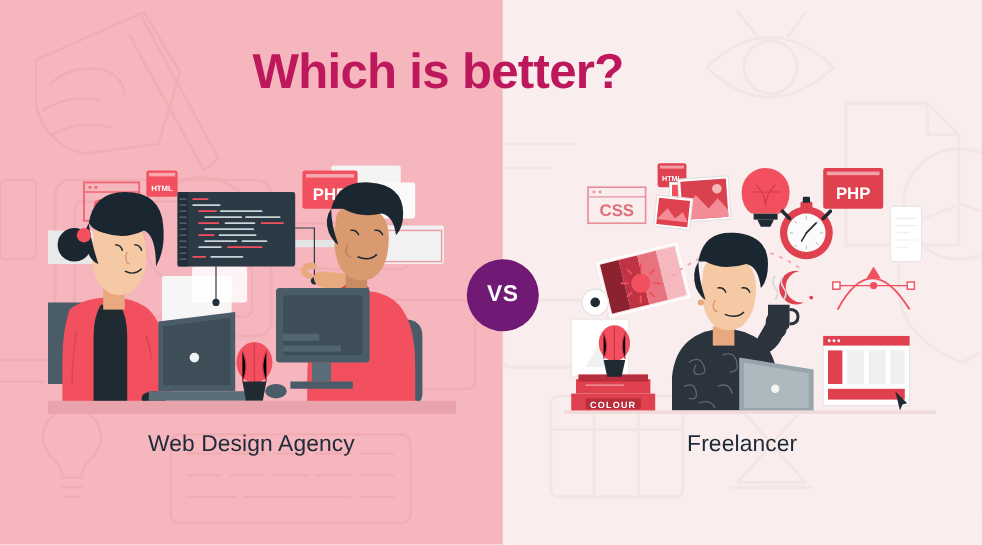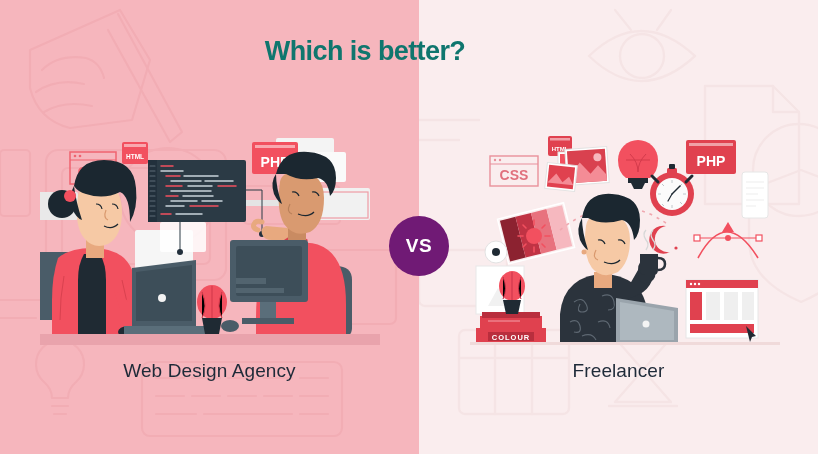--- a/index.html
+++ b/index.html
@@ -28,23 +28,23 @@
   }
   
   .wm { position: absolute; opacity: .55; pointer-events: none; }
   .wm-left  { left: 0; top: 0; width: 419px; height: 454px; }
   .wm-right { left: 419px; top: 0; width: 399px; height: 454px; }
 
   
   #title {
     position: absolute; left: 0; top: 36px;
     width: 730px; text-align: center;
-    font-size: 27px; font-weight: bold;
+    font-size: 41px; font-weight: bold;
     letter-spacing: -.6px;
-    color: #0f766e;
+    color: #be185d;
   }
   
   #vs-badge {
     position: absolute; left: 389px; top: 216px;
     width: 60px; height: 60px;
     border-radius: 50%;
     background: #701a75;
     display: flex; align-items: center; justify-content: center;
     z-index: 40;
   }

